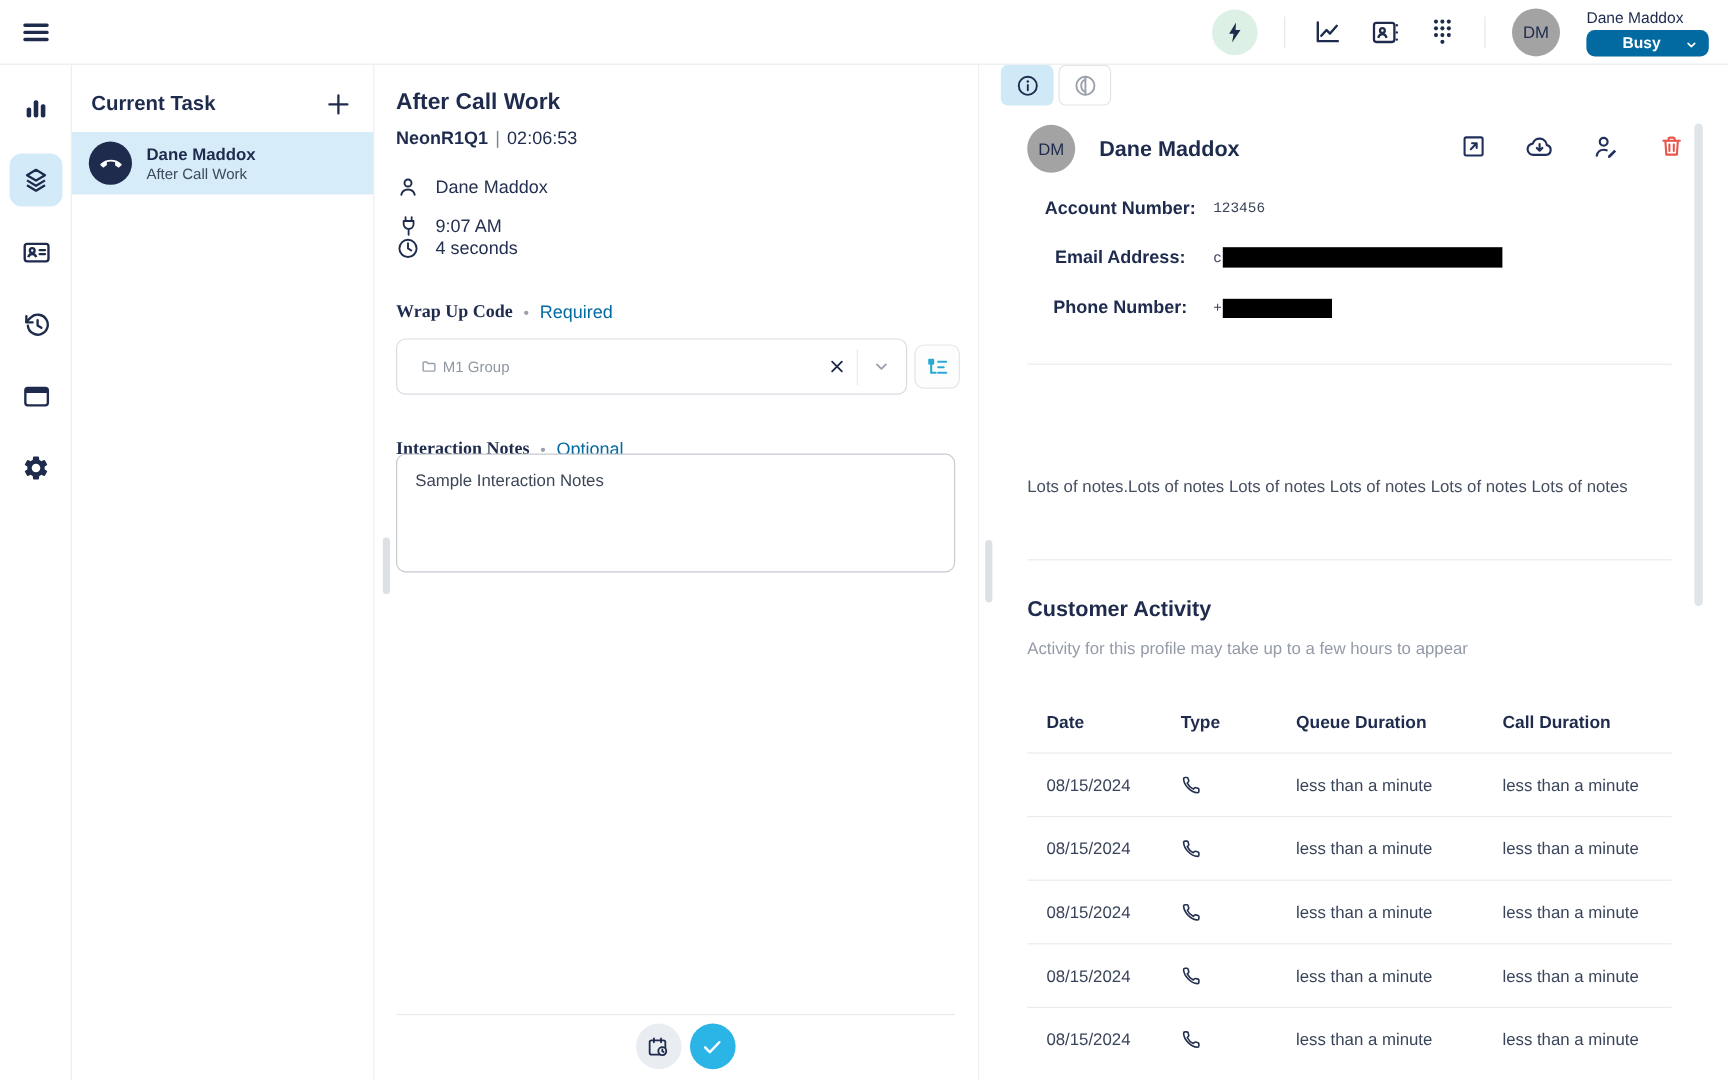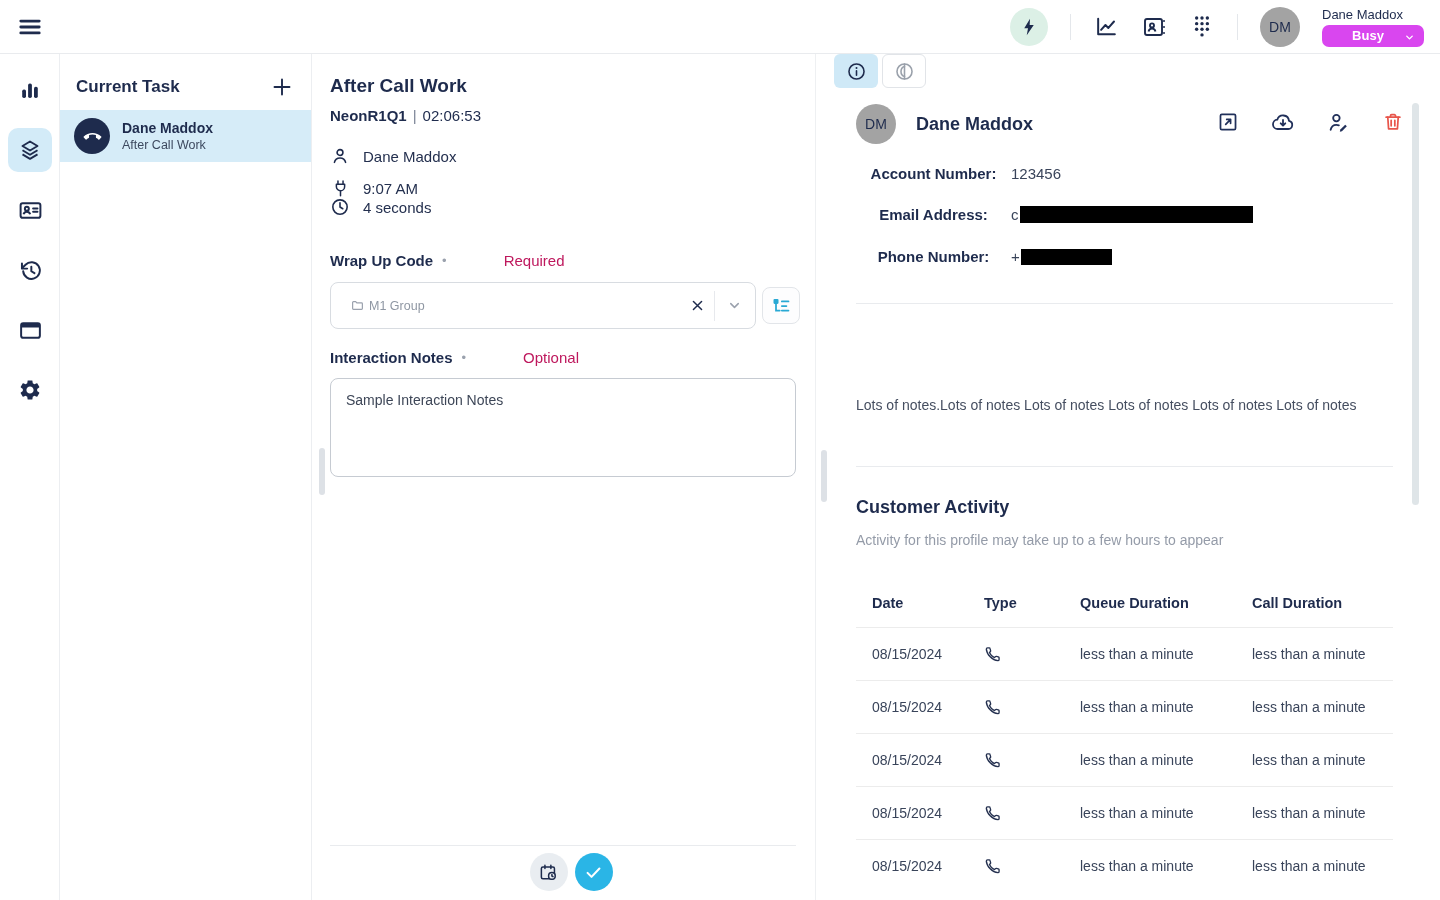--- a/index.html
+++ b/index.html
@@ -12,21 +12,21 @@
   .hamburger { margin-left:16px; width:28px; height:28px; display:flex; align-items:center; justify-content:center; cursor:pointer; color:#1e2b4d; }
   .topbar-spacer { flex:1; }
   .top-cluster { display:flex; align-items:center; gap:22px; margin-right:16px; }
   .circle-btn { width:38px; height:38px; border-radius:50%; background:#dcf0e6; display:flex; align-items:center; justify-content:center; color:#1e2b4d; }
   .top-icon { width:26px; height:26px; display:flex; align-items:center; justify-content:center; color:#1e2b4d; }
   .vsep { width:1px; height:26px; background:#e4e7eb; }
   .avatar { border-radius:50%; display:flex; align-items:center; justify-content:center; font-weight:normal; color:#1e2b4d; background:#a3a3a3; }
   .avatar.top { width:40px; height:40px; font-size:14px; }
   .user-col { display:flex; flex-direction:column; align-items:flex-start; gap:3px; }
   .user-name { font-size:13px; color:#1e2b4d; }
-  .status-pill { width:102px; height:22px; border:none; border-radius:7px; background:#d946ef; color:#fff;
+  .status-pill { width:102px; height:22px; border:none; border-radius:7px; background:#0369a1; color:#fff;
     font-weight:bold; font-size:13px; display:flex; align-items:center; justify-content:center; gap:0; position:relative; cursor:pointer; font-family:inherit; }
   .status-pill .chev { position:absolute; right:9px; top:6px; color:#fff; }
   .status-label { margin-right:10px; }
 
   
   .rail { position:absolute; left:0; top:54px; bottom:0; width:60px; background:#fff; border-right:1px solid #eceef1; z-index:4; }
   .rail-item { position:absolute; left:8px; width:44px; height:44px; border-radius:10px;
     display:flex; align-items:center; justify-content:center; color:#1e2b4d; cursor:pointer; }
   .rail-item.selected { background:#d3ebf8; }
 
@@ -44,23 +44,23 @@
 
   
   .middle { position:absolute; left:312px; top:54px; bottom:0; width:518px; background:#fff; }
   .acw-title { position:absolute; left:18px; top:21px; font-size:19px; font-weight:bold; color:#1e2b4d; }
   .acw-sub { position:absolute; left:18px; top:53px; font-size:15px; color:#1e2b4d; }
   .acw-sub .q { font-weight:bold; }
   .acw-sub .pipe { color:#7b8496; margin:0 6px; }
   .detail-row { position:absolute; left:18px; display:flex; align-items:center; gap:13px; font-size:15px; color:#24304f; }
   .detail-row .dicon { width:20px; height:20px; color:#1e2b4d; display:flex; align-items:center; justify-content:center; }
   .section-label { position:absolute; left:18px; display:flex; align-items:center; gap:9px; font-size:15px; }
-  .section-label .lab { font-weight:bold; color:#1e2b4d; }
+  .section-label .lab { font-weight:bold; color:#1e2b4d;font-family:Liberation Serif, serif; }
   .section-label .dot { color:#9aa1ad; font-size:13px; }
-  .section-label .req { color:#be185d;margin-left:48px; }
+  .section-label .req { color:#0369a1; }
   .combo { position:absolute; left:18px; top:228px; width:426px; height:47px; border:1px solid #d8dce1; border-radius:8px; background:#fff; display:flex; align-items:center; cursor:pointer; }
   .combo-texts { margin-left:20px; flex:1; display:flex; flex-direction:column; gap:1px; }
   .combo-value { font-size:14px; font-weight:bold; color:#1e2b4d; }
   .combo-group { display:flex; align-items:center; gap:5px; font-size:12.5px; color:#8f97a3; }
   .combo-group .gicon { width:13px; height:13px; color:#9aa1ad; display:flex; }
   .combo-clear { width:30px; height:30px; display:flex; align-items:center; justify-content:center; color:#1e2b4d; cursor:pointer; }
   .combo-sep { width:1px; height:30px; background:#e7e9ed; margin:0 2px; }
   .combo-caret { width:34px; height:30px; display:flex; align-items:center; justify-content:center; color:#9aa1ad; cursor:pointer; margin-right:4px; }
   .tree-btn { position:absolute; left:450px; top:233px; width:38px; height:37px; border:1px solid #e2e5e9; border-radius:8px; background:#fdfdfe; display:flex; align-items:center; justify-content:center; color:#29a9d4; cursor:pointer; }
   .notes-area { position:absolute; left:18px; top:324px; width:466px; height:99px; border:1px solid #c6cbd2; border-radius:8px;
@@ -77,21 +77,21 @@
   .tab.info { left:4px; background:#cfe9f7; color:#1e2b4d; }
   .tab.compare { left:52px; background:#fff; border:1px solid #e1e4e8; color:#9aa1ab; }
   .profile-head { position:absolute; left:26px; top:50px; display:flex; align-items:center; }
   .avatar.profile { width:40px; height:40px; font-size:14px; }
   .profile-name { margin-left:20px; font-size:18px; font-weight:bold; color:#1e2b4d; }
   .profile-actions { position:absolute; top:56px; left:386px; display:flex; align-items:center; gap:31px; }
   .action-icon { width:24px; height:24px; display:flex; align-items:center; justify-content:center; color:#21305a; cursor:pointer; }
   .action-icon.danger { color:#e8554b; }
   .field-row { position:absolute; left:26px; width:537px; display:flex; align-items:center;text-align:center; }
   .field-label { width:155px; font-size:15px; font-weight:bold; color:#1e2b4d; }
-  .field-value { font-size:15px; color:#39445a; display:flex; align-items:center; }
+  .field-value { font-size:12px; color:#39445a; display:flex; align-items:center;font-family:Liberation Mono, monospace; }
   .redact { display:inline-block; background:#000; height:17px; margin-left:1px; }
   .redact.email { width:233px; }
   .redact.phone { width:91px; height:16px; }
   .hdivider { position:absolute; left:26px; width:537px; height:1px; background:#e9ebee; }
   .notes-title-row { position:absolute; left:26px; width:537px; top:282px; display:flex; align-items:center; justify-content:space-between; }
   .notes-title { font-size:17px; font-weight:bold; color:#1e2b4d; }
   .notes-body { position:absolute; left:26px; width:537px; top:343px; font-size:14px; color:#454e60; }
   .activity-title { position:absolute; left:26px; top:443px; font-size:18px; font-weight:bold; color:#1e2b4d; }
   .activity-sub { position:absolute; left:26px; top:478px; font-size:14px; color:#949ba8; }
   .activity-table { position:absolute; left:26px; top:524px; width:537px; }
@@ -321,21 +321,21 @@
   <button class="tree-btn">
     <span style="display:flex">
       <svg width="20" height="20" viewBox="0 0 24 24" fill="none" stroke="currentColor" stroke-width="2.1" stroke-linecap="round">
           <rect x="3" y="3.5" width="6" height="6" rx="1.3" fill="currentColor" stroke="none"></rect>
           <path d="M6 9.5v8h4.5"></path>
           <path d="M13 6.5h8M13 12h5.5M13 17.5h8"></path>
         </svg>
     </span>
   </button>
 
-  <div class="section-label" style="top:295px">
+  <div class="section-label" style="top:312px">
     <span class="lab">Interaction Notes</span>
     <span class="dot">•</span>
     <span class="req">Optional</span>
   </div>
   <textarea class="notes-area" style="">Sample Interaction Notes</textarea>
 
   <div class="acw-footer-line"></div>
   <div class="acw-buttons">
     <button class="round-btn schedule">
       <span style="display:flex">

